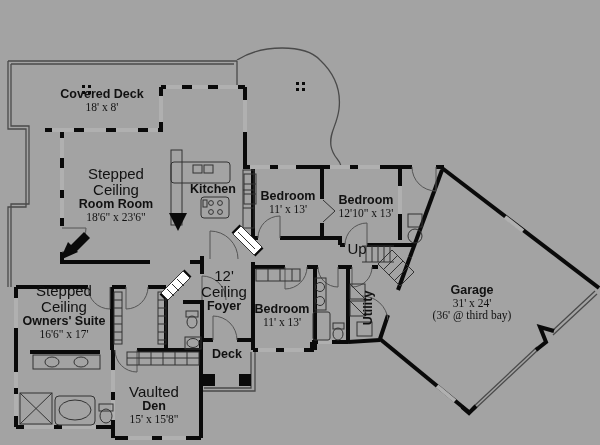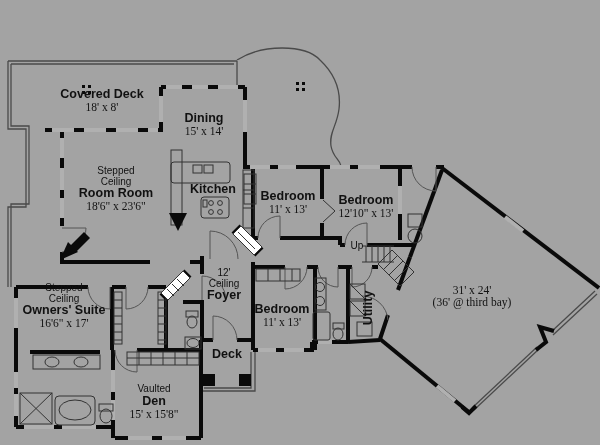--- a/index.html
+++ b/index.html
@@ -3,21 +3,21 @@
 <meta charset="utf-8">
 <style>
   html,body{margin:0;padding:0;background:#fff;}
   #plan{position:relative;width:600px;height:445px;background:#a3a3a3;overflow:hidden;
         font-family:"Liberation Sans", sans-serif;}
   #plan svg{position:absolute;left:0;top:0;}
   .lbl{position:absolute;transform:translateX(-50%);text-align:center;color:#111;
        line-height:1.06;white-space:nowrap;}
   .lbl span{display:block;}
   .nm{font-weight:700;font-size:12.5px;}
-  .pre{font-size:10px;}
+  .pre{font-size:15px;}
   .dm{font-size:11.5px;font-family:Liberation Serif, serif;}
   .rot{transform:translate(-50%,-50%) rotate(-90deg);}
 </style>
 </head>
 <body>
 
 <div id="plan">
   <svg width="600" height="445" viewBox="0 0 600 445">
 
     <g stroke="#4a4a4a" stroke-width="1.3" fill="none">
@@ -238,24 +238,20 @@
         <rect x="302" y="82" width="3" height="3"></rect>
       <rect x="296" y="88" width="3" height="3"></rect>
         <rect x="302" y="88" width="3" height="3"></rect>
     </g>
   </svg>
 
   <div class="lbl" style="left:102px;top:88px">
     <span class="nm">Covered Deck</span>
     <span class="dm">18' x 8'</span>
   </div>
-  <div class="lbl" style="left:204px;top:112px">
-    <span class="nm">Dining</span>
-    <span class="dm">15' x 14'</span>
-  </div>
   <div class="lbl" style="left:116px;top:166px">
     <span class="pre">Stepped</span>
     <span class="pre">Ceiling</span>
     <span class="nm">Room Room</span>
     <span class="dm">18'6" x 23'6"</span>
   </div>
   <div class="lbl" style="left:213px;top:183px">
     <span class="nm">Kitchen</span>
   </div>
   <div class="lbl" style="left:288px;top:190px">
@@ -281,20 +277,21 @@
     <span class="nm">Foyer</span>
   </div>
   <div class="lbl" style="left:282px;top:303px">
     <span class="nm">Bedroom</span>
     <span class="dm">11' x 13'</span>
   </div>
   <div class="lbl rot" style="left:369px;top:308px">
     <span class="nm">Utility</span>
   </div>
   <div class="lbl" style="left:472px;top:284px">
+    <span class="nm">Garage</span>
     <span class="dm">31' x 24'</span>
     <span class="dm">(36' @ third bay)</span>
   </div>
   <div class="lbl" style="left:227px;top:348px">
     <span class="nm">Deck</span>
   </div>
   <div class="lbl" style="left:154px;top:384px">
     <span class="pre">Vaulted</span>
     <span class="nm">Den</span>
     <span class="dm">15' x 15'8"</span>

